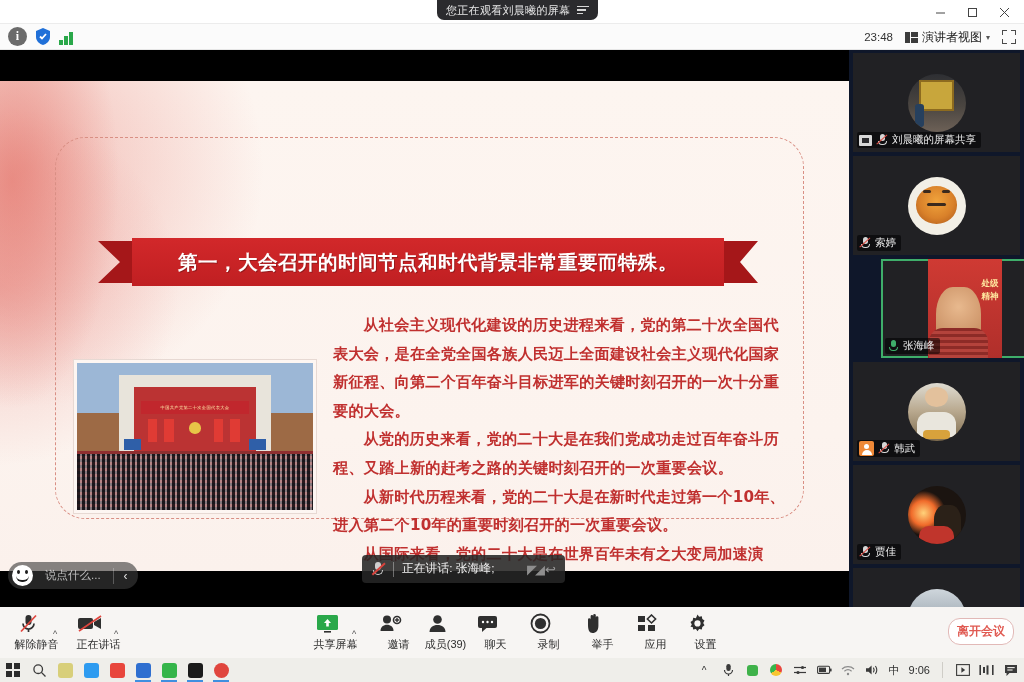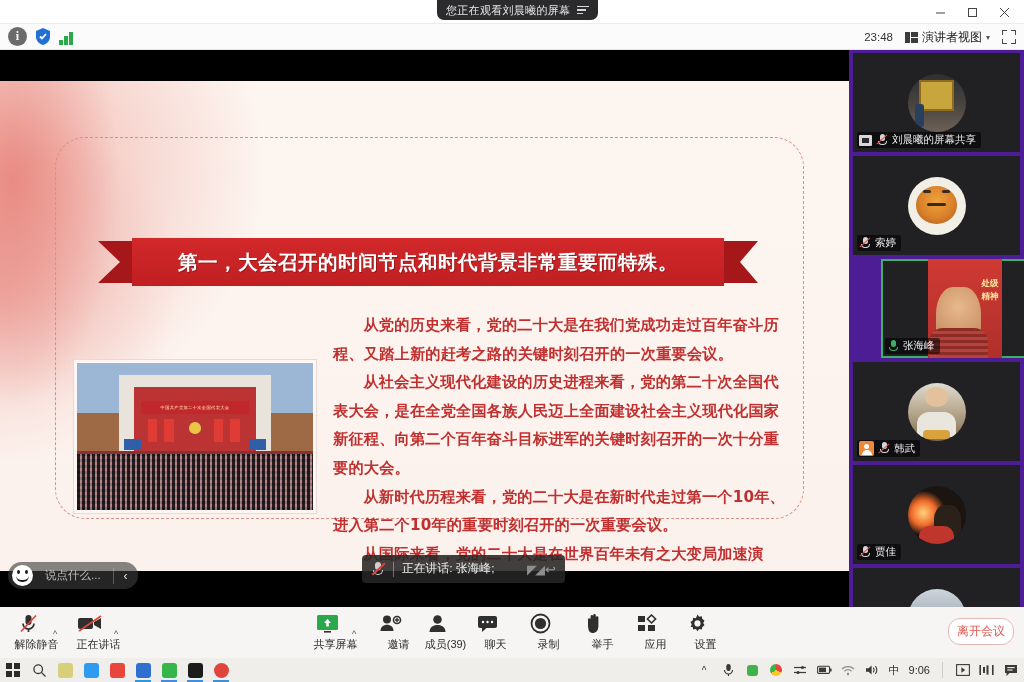--- a/index.html
+++ b/index.html
@@ -154,21 +154,21 @@
   .speaking .wave .m { letter-spacing:-2px; font-weight:bold; color:#8e8e8e; }
   
   .collapse {
     position: absolute; right: 0px; top: 330px; width: 14px; height: 40px;
     background: #5a5a5a; border-radius: 4px 0 0 4px;
     display: flex; align-items: center; justify-content: center;
     color: #dcdcdc; font-size: 10px;
   }
 
   
-  .filmstrip { position: absolute; top: 50px; right: 0; width: 175px; height: 578px; background: #4c1d95; overflow: hidden; text-decoration: underline; }
+  .filmstrip { position: absolute; top: 50px; right: 0; width: 175px; height: 578px; background: #0f172a; overflow: hidden; text-decoration: underline; }
   .tile { position: relative; width: 167px; height: 99px; margin: 4px auto 0; background: #212124; }
   .tile.first { margin-top: 3px; }
   .tile.active { outline: 2px solid #3fae6a; outline-offset: -2px; margin-left: 32px; }
   .tile .av { position: absolute; left: 50%; top: 50%; transform: translate(-50%,-50%);
               width: 58px; height: 58px; border-radius: 50%; overflow: hidden; }
   .tile .video { position: absolute; left: 50%; top: 0; transform: translateX(-50%); width: 74px; height: 99px; overflow: hidden; }
   .nameplate { position: absolute; left: 4px; bottom: 4px; display: flex; align-items: center; gap: 4px;
                background: rgba(0,0,0,.55); border-radius: 2px; padding: 1px 5px 1px 2px; }
   .nameplate .nm { color: #efefef; font-size: 10.5px; }
   .mic-off { width: 12px; height: 13px; position: relative; flex: none; }
@@ -214,21 +214,21 @@
   
   .toolbar { position: absolute; left: 0; bottom: 24px; width: 1024px; height: 51px; background: #f7f5f3; }
   .tb-item { position: absolute; top: 5px; display: flex; flex-direction: column; align-items: center;
              gap: 2px; width: 56px; }
   .tb-item .lbl { font-size: 11px; color: #2d2d2d; white-space: nowrap; margin-left: 17px; }
   .tb-item .gi { height: 23px; display:flex; align-items:center; justify-content:center; }
   .tb-caret { position: absolute; top: 22px; font-size: 9px; color: #555; }
   .leave-btn { position: absolute; right: 10px; top: 11px; width: 66px; height: 27px;
                border: 1px solid #e2b9b7; border-radius: 12px; background: #fff;
                display: flex; align-items: center; justify-content: center;
-               color: #e05a52; font-size: 12px; }
+               color: #e05a52; font-size: 12px; font-weight: bold; }
 
   
   .taskbar { position: absolute; left: 0; bottom: 0; width: 1024px; height: 24px; background: #efeeea;
              display: flex; align-items: center; }
   .tk { width: 26px; height: 24px; display: flex; align-items: center; justify-content: center; position: relative; }
   .tk .sq { width: 15px; height: 15px; border-radius: 3px; }
   .tk.open:after { content:""; position:absolute; left:5px; bottom:0; width:16px; height:2px; background:#3f8fe0; }
   .tray { margin-left: auto; display: flex; align-items: center; gap: 9px; padding-right: 6px; font-size: 11px; color: #2e2e2e; }
   .tray .ti { display:flex; align-items:center; justify-content:center; width: 15px; height: 16px; }
   .tray-sep { width:1px; height:16px; background:#cfcdc7; margin: 0 3px; }
@@ -330,22 +330,22 @@
         <div class="drape" style="left:58%"></div>
         <div class="drape" style="left:65%"></div>
         <div class="emblem"></div>
         <div class="scrn" style="left:20%"></div>
         <div class="scrn" style="right:20%"></div>
         <div class="floor"></div>
         <div class="seats"></div>
       </div>
 
       <div class="slide-text">
+        <p>从社会主义现代化建设的历史进程来看，党的第二十次全国代表大会，是在全党全国各族人民迈上全面建设社会主义现代化国家新征程、向第二个百年奋斗目标进军的关键时刻召开的一次十分重要的大会。</p>
         <p>从党的历史来看，党的二十大是在我们党成功走过百年奋斗历程、又踏上新的赶考之路的关键时刻召开的一次重要会议。</p>
-        <p>从社会主义现代化建设的历史进程来看，党的第二十次全国代表大会，是在全党全国各族人民迈上全面建设社会主义现代化国家新征程、向第二个百年奋斗目标进军的关键时刻召开的一次十分重要的大会。</p>
         <p>从新时代历程来看，党的二十大是在新时代走过第一个10年、进入第二个10年的重要时刻召开的一次重要会议。</p>
         <p>从国际来看，党的二十大是在世界百年未有之大变局加速演进、国际局势加剧动荡的关键时刻召开的一次重要会议。</p>
       </div>
     </div>
 
     <div class="reactbar">
       <span class="smiley">
           <i class="l"></i>
           <i class="r"></i>
           <u></u>

